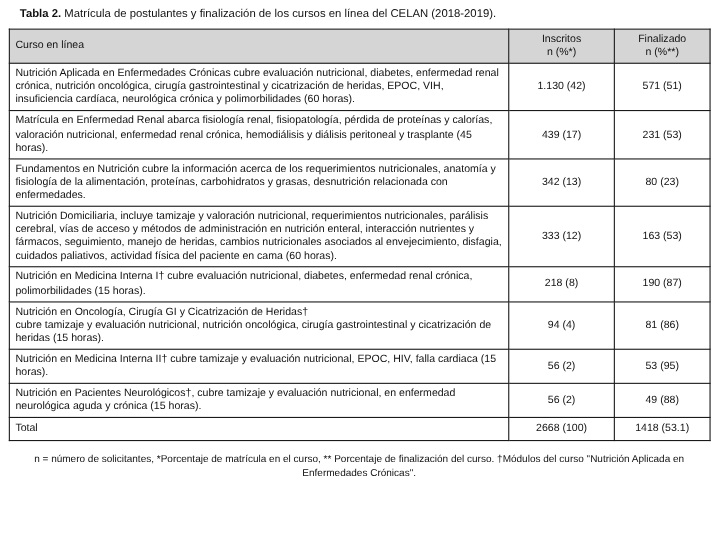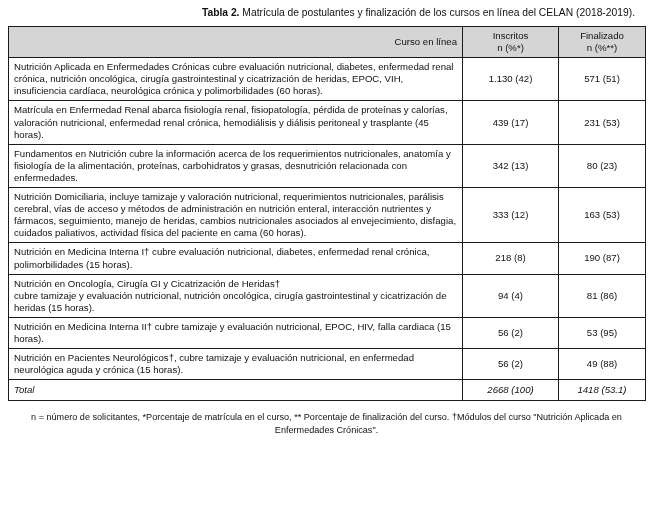--- a/index.html
+++ b/index.html
@@ -17,21 +17,21 @@
   .page {
     position: relative;
     width: 653px;
     height: 506px;
     box-sizing: border-box;
     padding: 0 8px;
   }
   .table-caption {
     font-size: 10.3px;
     line-height: 13px;
-    text-align: right;
+    text-align: left;
     padding: 6px 10px 7px 10px;
     color: #111;
   }
   .table-caption .cap-strong {
     font-weight: bold;
   }
   table.data-table {
     border-collapse: collapse;
     width: 637px;
     margin: 0 auto;
@@ -49,40 +49,39 @@
   }
   thead th {
     background: #d5d5d5;
     font-weight: bold;
     font-size: 10.1px;
     line-height: 12.5px;
     padding-top: 6px;
     padding-bottom: 6px;
   }
   th.col-course {
-    text-align: right;
+    text-align: left;
     vertical-align: middle;
   }
   th.col-num {
     text-align: center;
     margin-left: 38px;
   }
   td.course-cell {
     text-align: left;
     vertical-align: middle;
   }
   td.num-cell {
     text-align: center;
     vertical-align: middle;
     white-space: nowrap;
   }
   .course-name {
   }
   tr.total-row td {
-    font-style: italic;
     padding-top: 4px;
     padding-bottom: 4px;
   }
   tr.total-row td.course-cell {
   }
   .table-note {
     font-size: 9.1px;
     line-height: 13px;
     text-align: center;
     padding: 10px 8px 0 8px;

